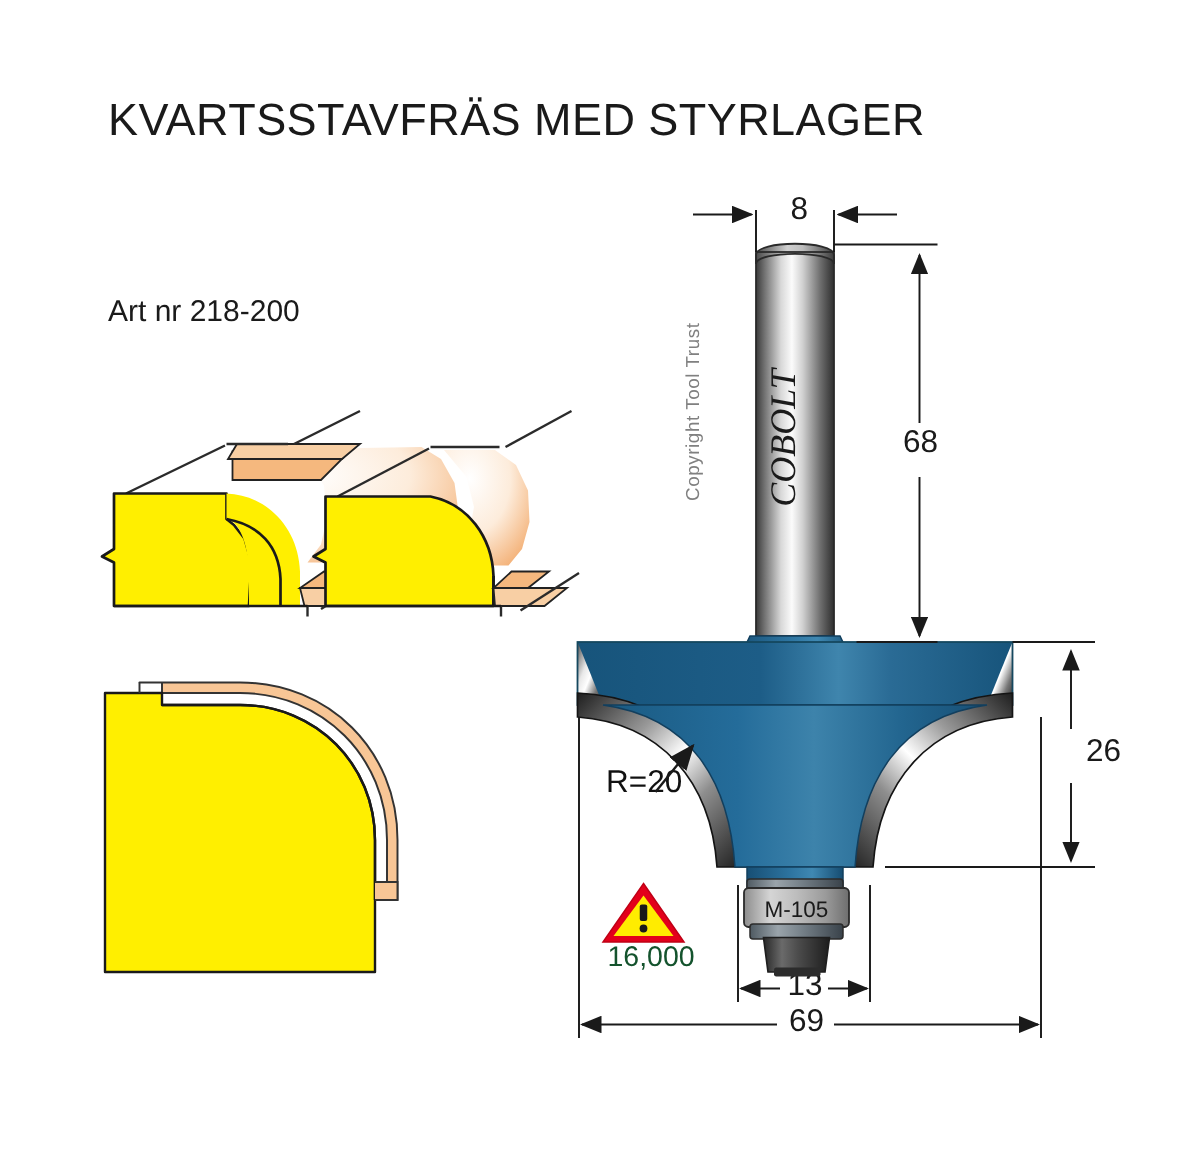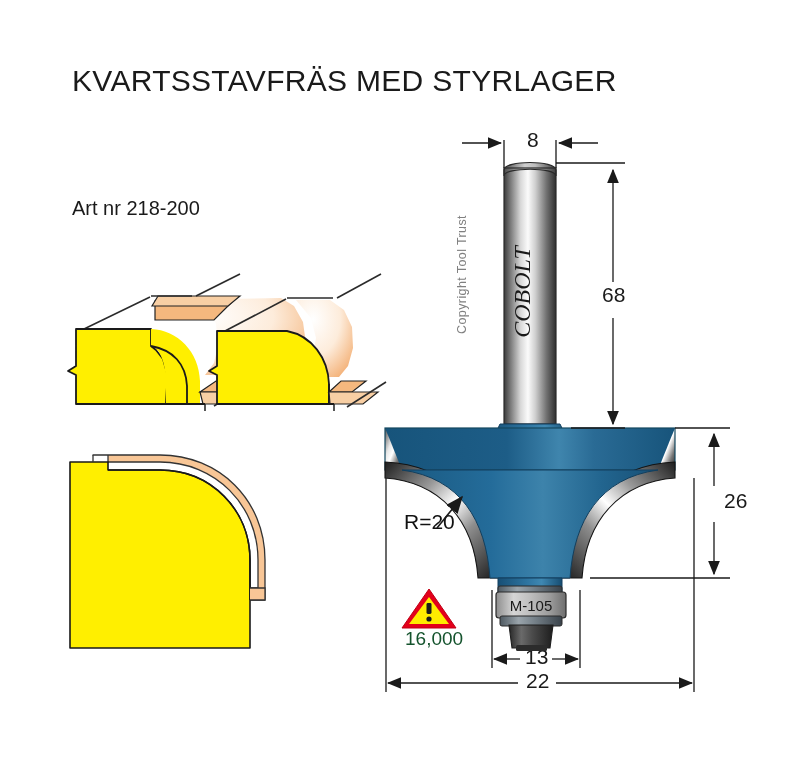--- a/index.html
+++ b/index.html
@@ -73,21 +73,21 @@
 <div id="page">
 
   <div class="txt" id="title-line1">KVARTSSTAVFRÄS MED STYRLAGER</div>
   <div class="txt" id="artnr">Art nr 218-200</div>
   <div class="txt" id="copyright">Copyright Tool Trust</div>
 
   <div class="dimtext" id="dim-8">8</div>
   <div class="dimtext" id="dim-37">68</div>
   <div class="dimtext" id="dim-26">26</div>
   <div class="dimtext" id="dim-13">13</div>
-  <div class="dimtext" id="dim-53">22</div>
+  <div class="dimtext" id="dim-53">69</div>
   <div class="dimtext" id="rpm-label">16,000</div>
   <div class="dimtext" id="r20-cutter">R=20</div>
   <div class="dimtext" id="r20-profile">R=20</div>
 
   <svg width="800" height="766" viewBox="0 0 800 766">
     <defs>
 
       <linearGradient id="shankGrad" x1="0" y1="0" x2="1" y2="0">
         <stop offset="0" stop-color="#3a3a3a"></stop>
         <stop offset="0.10" stop-color="#6d6d6d"></stop>

